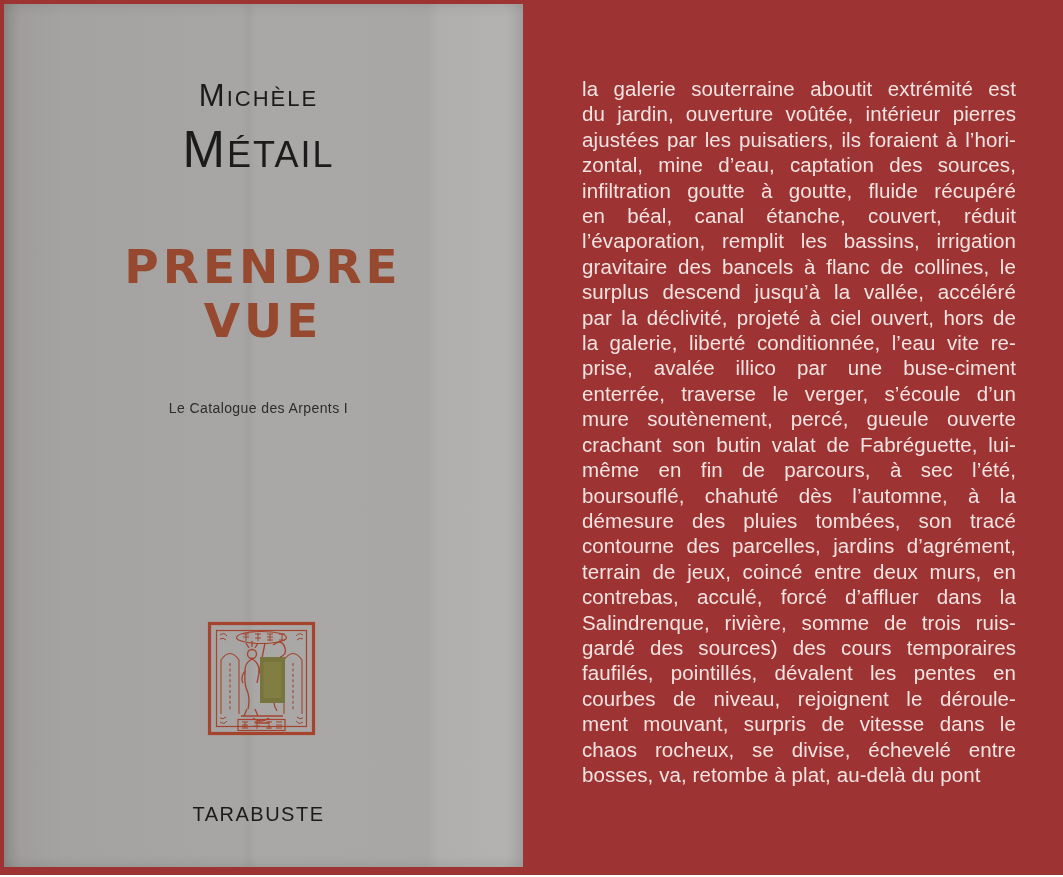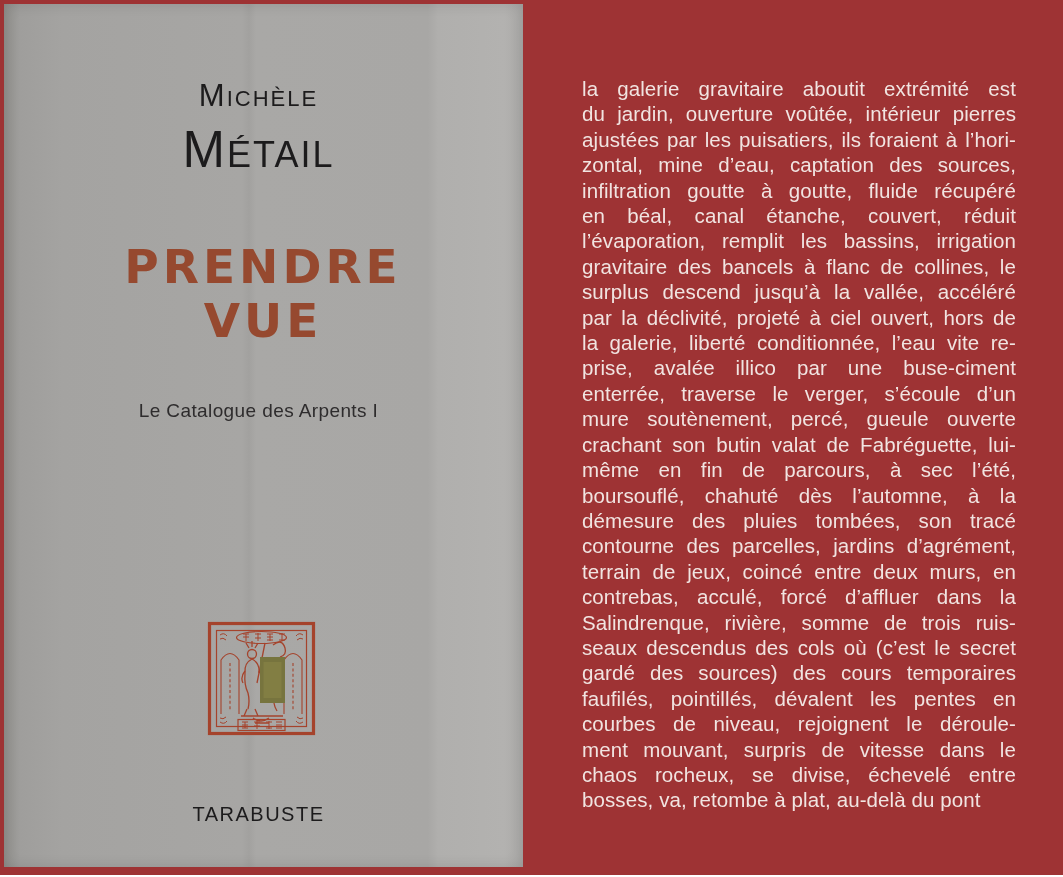--- a/index.html
+++ b/index.html
@@ -60,21 +60,21 @@
     font-weight: bold;
     font-size: 47px;
     line-height: 54px;
     letter-spacing: 4px;
     margin-left: 9px;
   }
   .subtitle {
     position: absolute;
     top: 396px; left: 0; right: 10px;
     color: #2e2c2d;
-    font-size: 19px;
+    font-size: 14px;
     letter-spacing: 0.4px;
   }
   .publisher {
     position: absolute;
     top: 799px; left: 0; right: 10px;
     color: var(--ink-black);
     font-size: 20px;
     letter-spacing: 1.5px;
   }
 
@@ -175,21 +175,21 @@
           <path d="M69 101 h6 M69 104 h6 M69 107 h6"></path>
         </g>
       </svg>
 
       <div class="publisher">TARABUSTE</div>
     </div>
   </div>
 
   <div class="text-panel">
     <div class="poem">
-        <div class="poem-line">la galerie gravitaire aboutit extrémité est</div>
+        <div class="poem-line">la galerie souterraine aboutit extrémité est</div>
         <div class="poem-line">du jardin, ouverture voûtée, intérieur pierres</div>
         <div class="poem-line">ajustées par les puisatiers, ils foraient à l’hori-</div>
         <div class="poem-line">zontal, mine d’eau, captation des sources,</div>
         <div class="poem-line">infiltration goutte à goutte, fluide récupéré</div>
         <div class="poem-line">en béal, canal étanche, couvert, réduit</div>
         <div class="poem-line">l’évaporation, remplit les bassins, irrigation</div>
         <div class="poem-line">gravitaire des bancels à flanc de collines, le</div>
         <div class="poem-line">surplus descend jusqu’à la vallée, accéléré</div>
         <div class="poem-line">par la déclivité, projeté à ciel ouvert, hors de</div>
         <div class="poem-line">la galerie, liberté conditionnée, l’eau vite re-</div>
@@ -197,21 +197,20 @@
         <div class="poem-line">enterrée, traverse le verger, s’écoule d’un</div>
         <div class="poem-line">mure soutènement, percé, gueule ouverte</div>
         <div class="poem-line">crachant son butin valat de Fabréguette, lui-</div>
         <div class="poem-line">même en fin de parcours, à sec l’été,</div>
         <div class="poem-line">boursouflé, chahuté dès l’automne, à la</div>
         <div class="poem-line">démesure des pluies tombées, son tracé</div>
         <div class="poem-line">contourne des parcelles, jardins d’agrément,</div>
         <div class="poem-line">terrain de jeux, coincé entre deux murs, en</div>
         <div class="poem-line">contrebas, acculé, forcé d’affluer dans la</div>
         <div class="poem-line">Salindrenque, rivière, somme de trois ruis-</div>
-        <div class="poem-line">seaux descendus des cols où (c’est le secret</div>
         <div class="poem-line">gardé des sources) des cours temporaires</div>
         <div class="poem-line">faufilés, pointillés, dévalent les pentes en</div>
         <div class="poem-line">courbes de niveau, rejoignent le déroule-</div>
         <div class="poem-line">ment mouvant, surpris de vitesse dans le</div>
         <div class="poem-line">chaos rocheux, se divise, échevelé entre</div>
         <div class="poem-line last">bosses, va, retombe à plat, au-delà du pont</div>
       </div>
   </div>
 
 </div>

